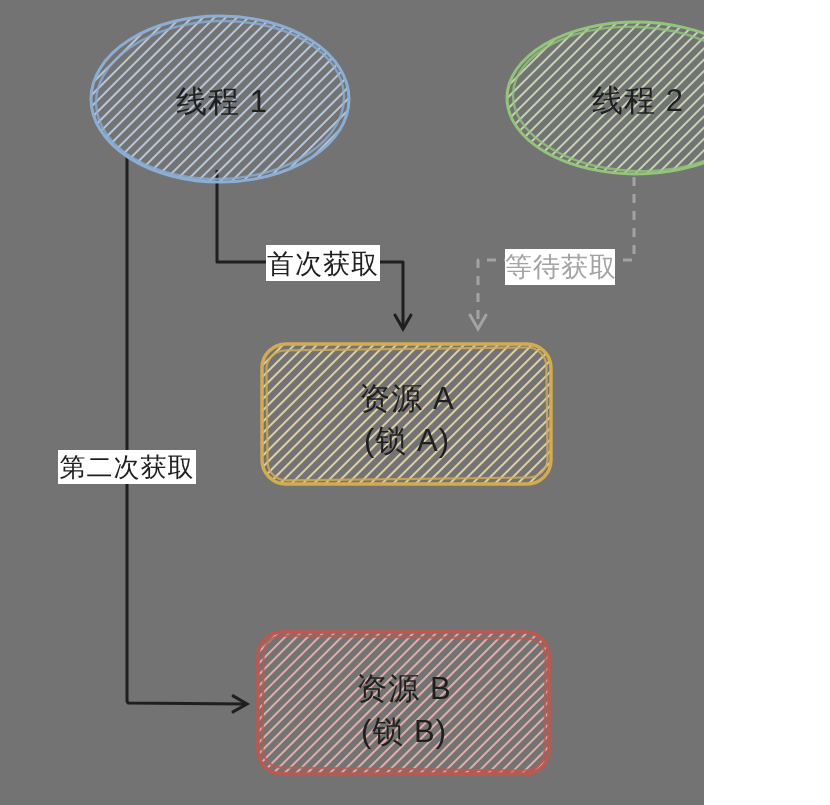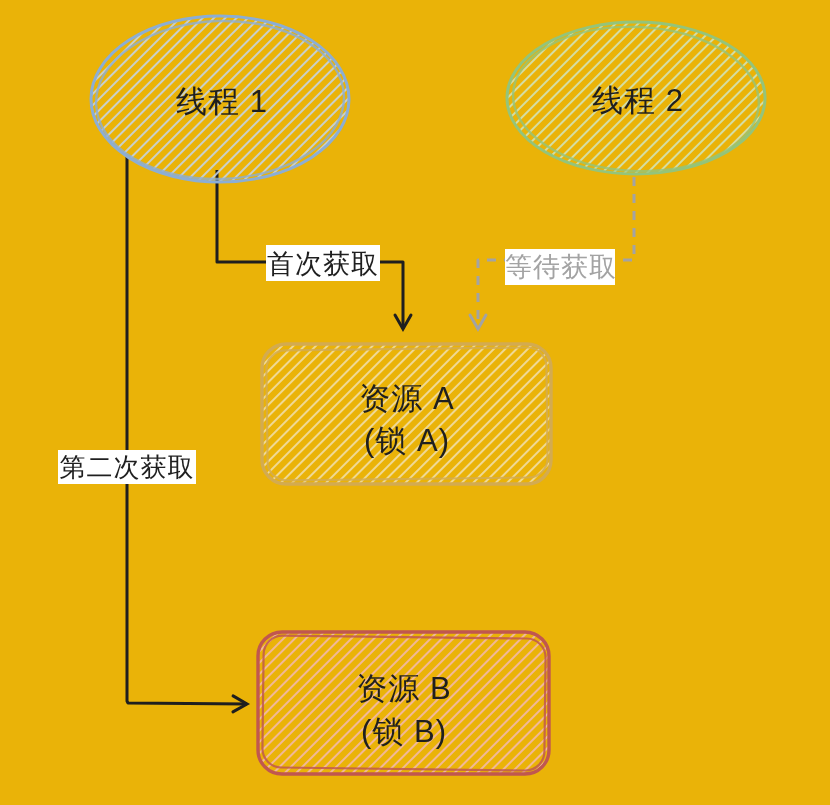--- a/index.html
+++ b/index.html
@@ -3,23 +3,23 @@
 <meta charset="utf-8">
 <style>
   html, body {
     margin: 0;
     padding: 0;
     background: #ffffff;
     font-family: "Liberation Sans", "DejaVu Sans", sans-serif;
   }
   .stage {
     position: relative;
-    width: 830px;
+    width: 704px;
     height: 805px;
-    background: #eab308;
+    background: #737373;
     overflow: hidden;
   }
   svg { display: block; }
   .node-label {
     font-size: 31px;
     font-weight: 500;
     letter-spacing: 1px;
   }
   .edge-label {
     font-size: 27px;

